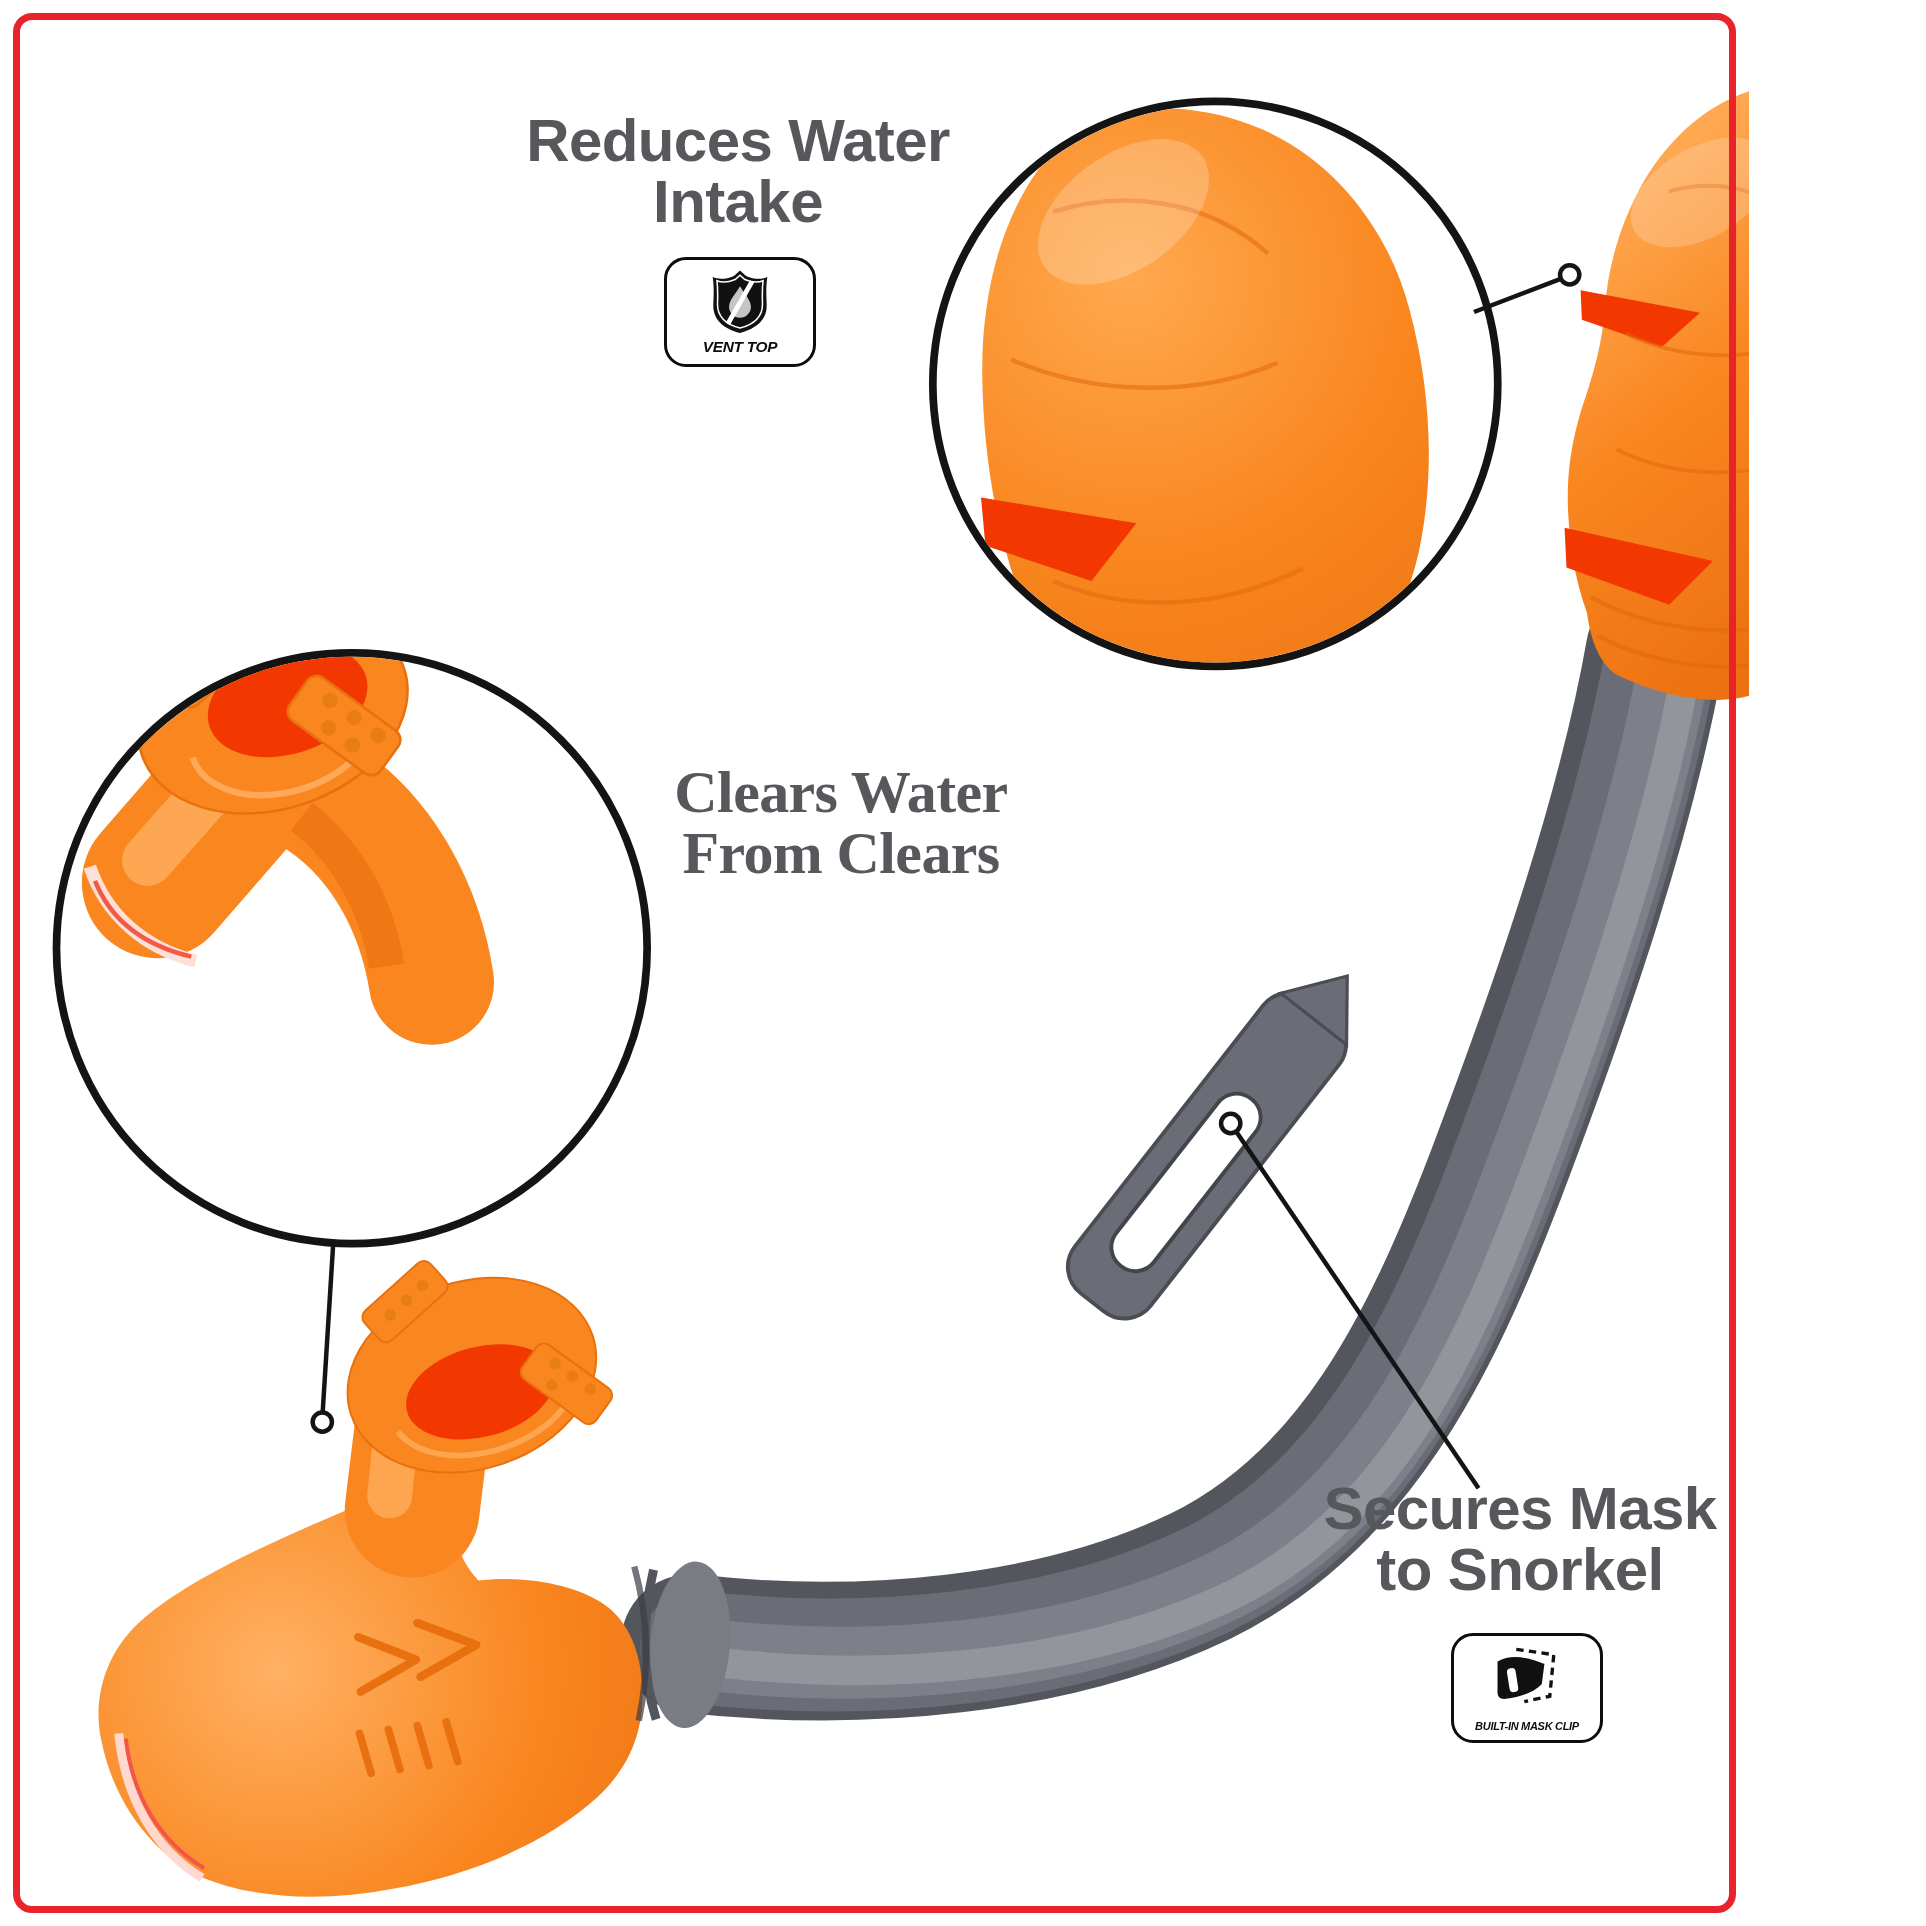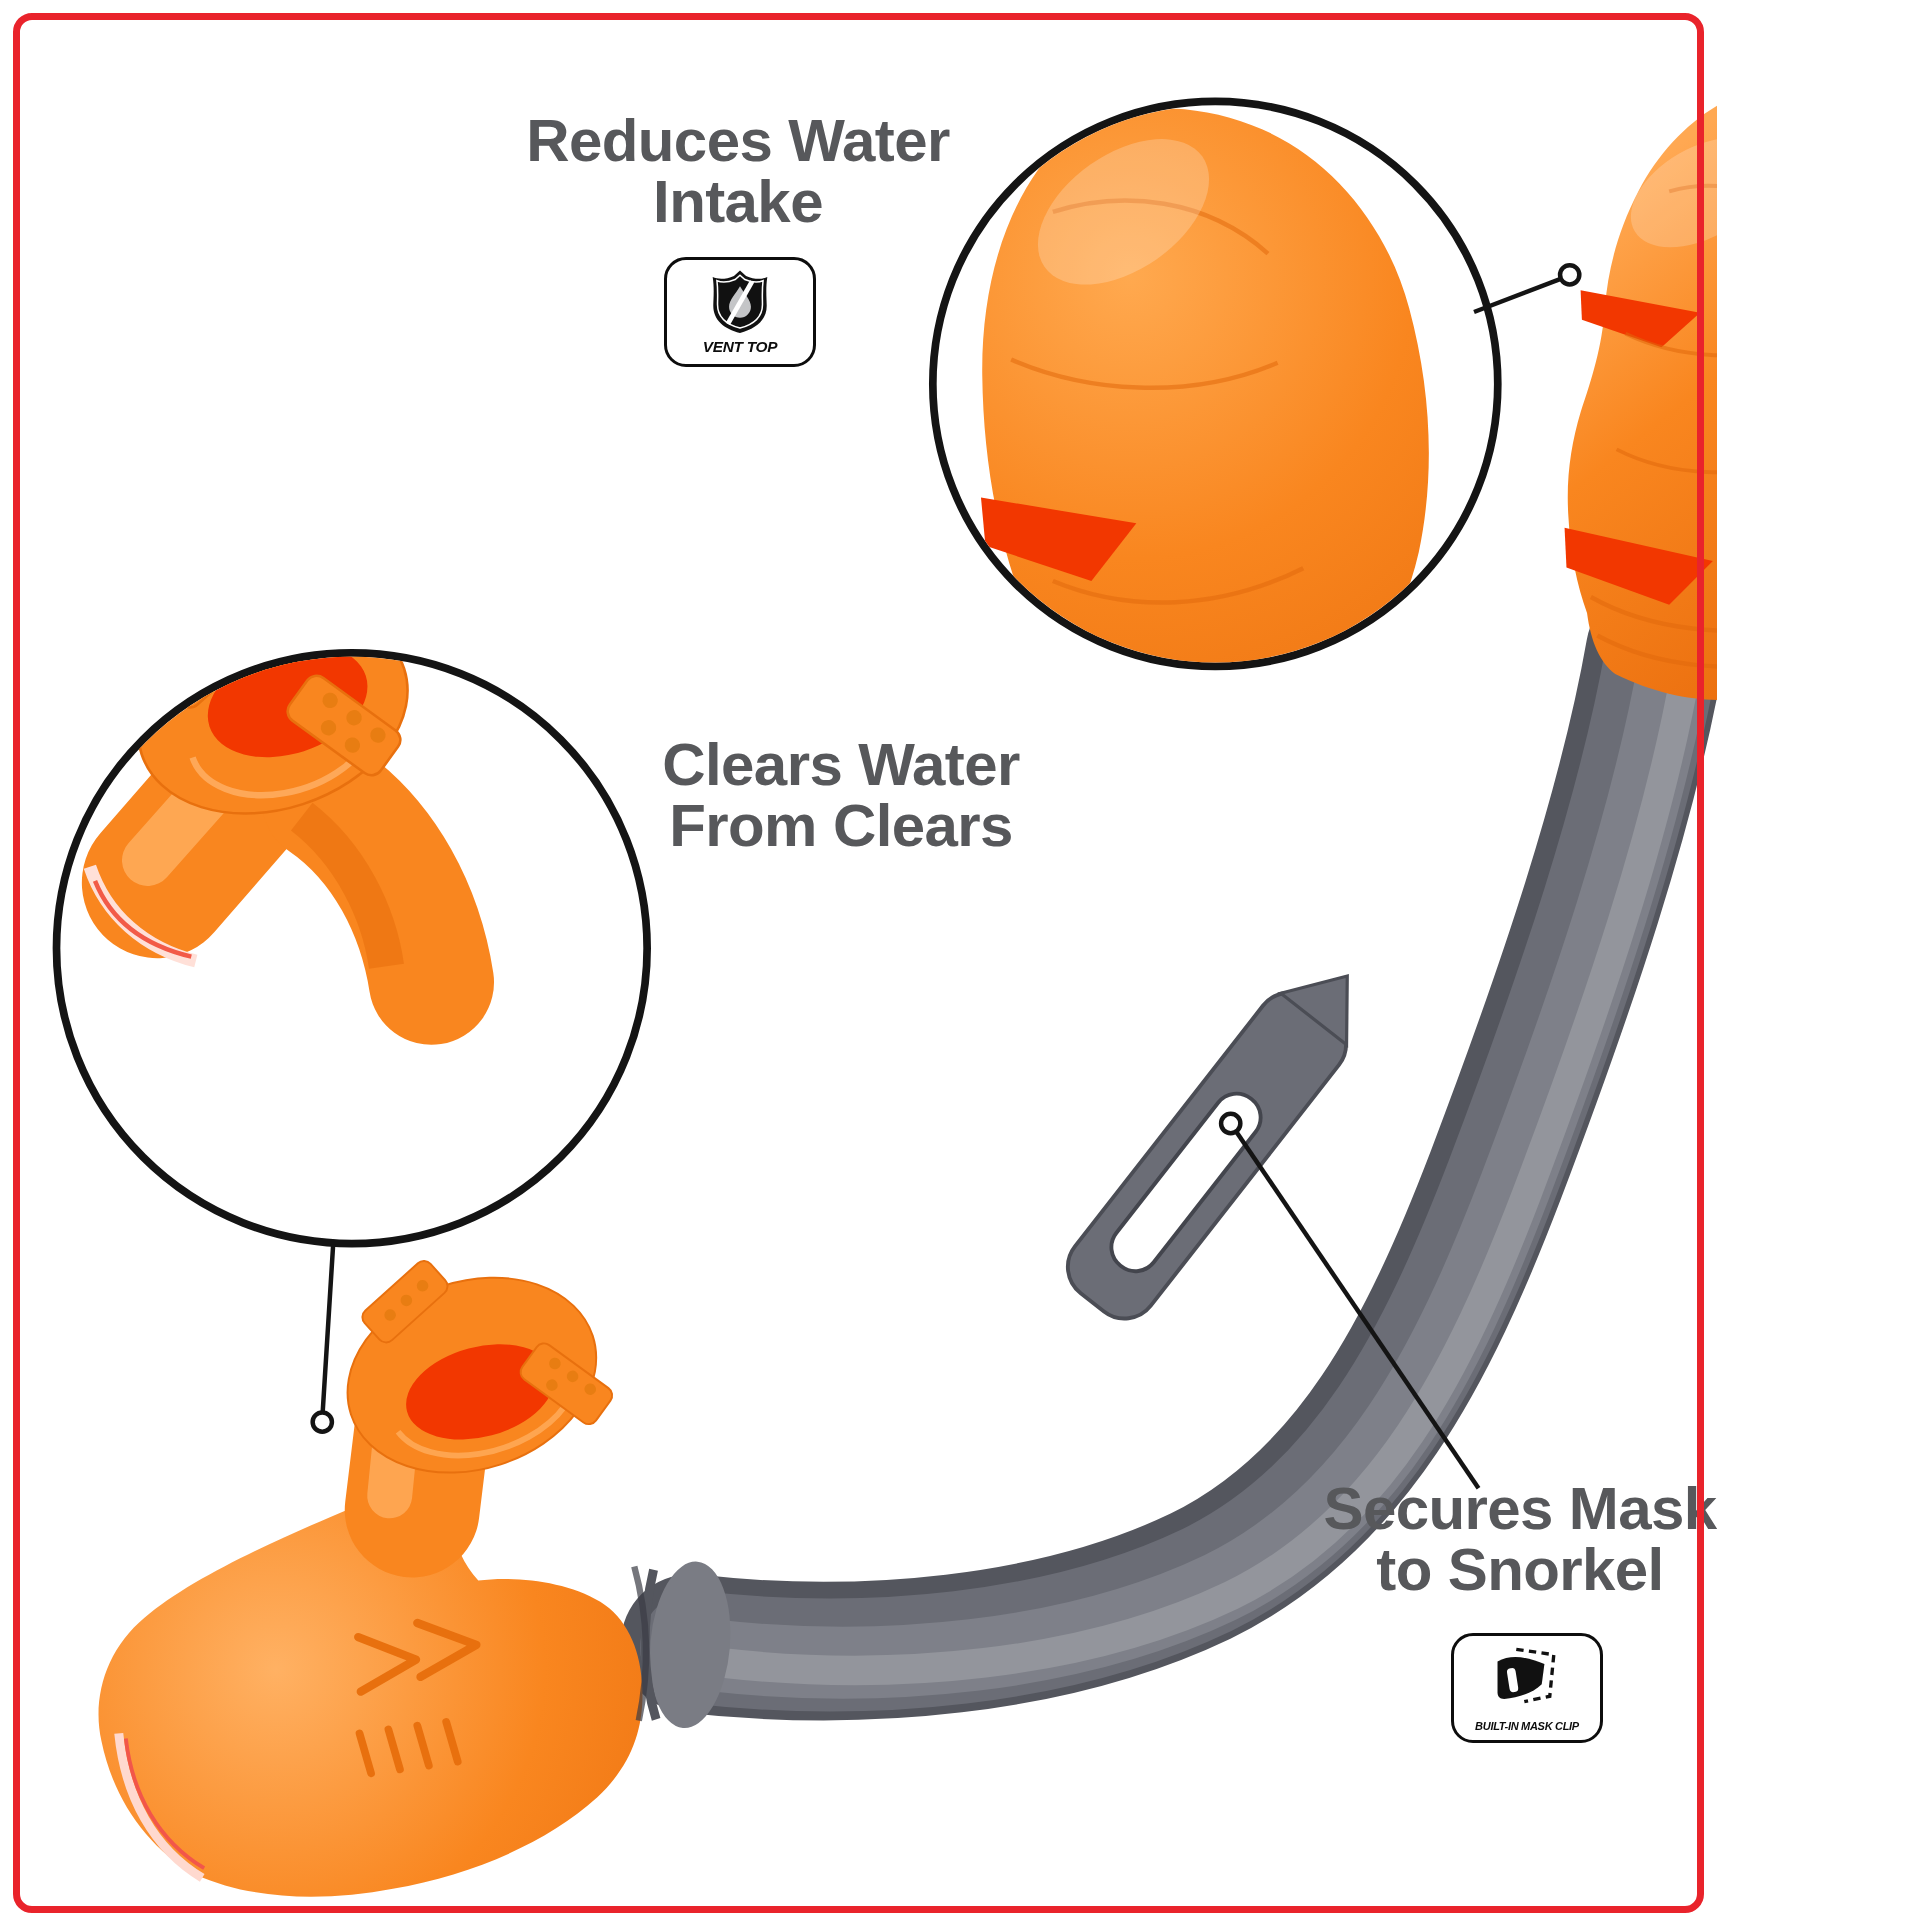--- a/index.html
+++ b/index.html
@@ -1,24 +1,24 @@
 <!DOCTYPE html>
 <html style="font-size:10.3px"><head>
 <meta charset="utf-8">
 <style>
   html,body{margin:0;padding:0;background:#ffffff;}
   .stage{position:relative;width:1717px;height:1926px;background:#ffffff;overflow:hidden;
-         font-family:"Liberation Sans",sans-serif;}
+         font-family:"Liberation Sans",sans-serif;padding-left:32px;}
   .frame{position:absolute;left:13px;top:13px;right:13px;bottom:13px;
          border:7px solid #E9232B;border-radius:19px;pointer-events:none;}
   .art{position:absolute;left:0;top:0;}
   .title{position:absolute;text-align:center;color:#57585B;font-weight:700;
          font-size:60px;line-height:61px;letter-spacing:-0.6px;white-space:nowrap;}
   .t1{left:449px;top:110px;width:578px;}
-  .t2{left:552px;top:734px;width:578px;}
+  .t2{left:552px;top:762px;width:578px;font-family:Liberation Serif, serif;}
   .t3{left:1231px;top:1478px;width:578px;}
   .badge{position:absolute;box-sizing:border-box;background:#ffffff;border:3.2px solid #0d0d0d;
          border-radius:22px;display:flex;flex-direction:column;align-items:center;
          justify-content:space-between;padding:7.7px 5.1px 7.7px 5.1px;}
   .b1{left:664px;top:257px;width:152px;height:110px;}
   .b2{left:763px;top:888px;width:150px;height:109px;}
   .b3{left:1451px;top:1633px;width:152px;height:110px;}
   .blabel{font-weight:700;font-style:italic;color:#0d0d0d;font-size:15.4px;
           letter-spacing:-0.3px;white-space:nowrap;}
   .b3 .blabel{font-size:11px;text-align:center;}

